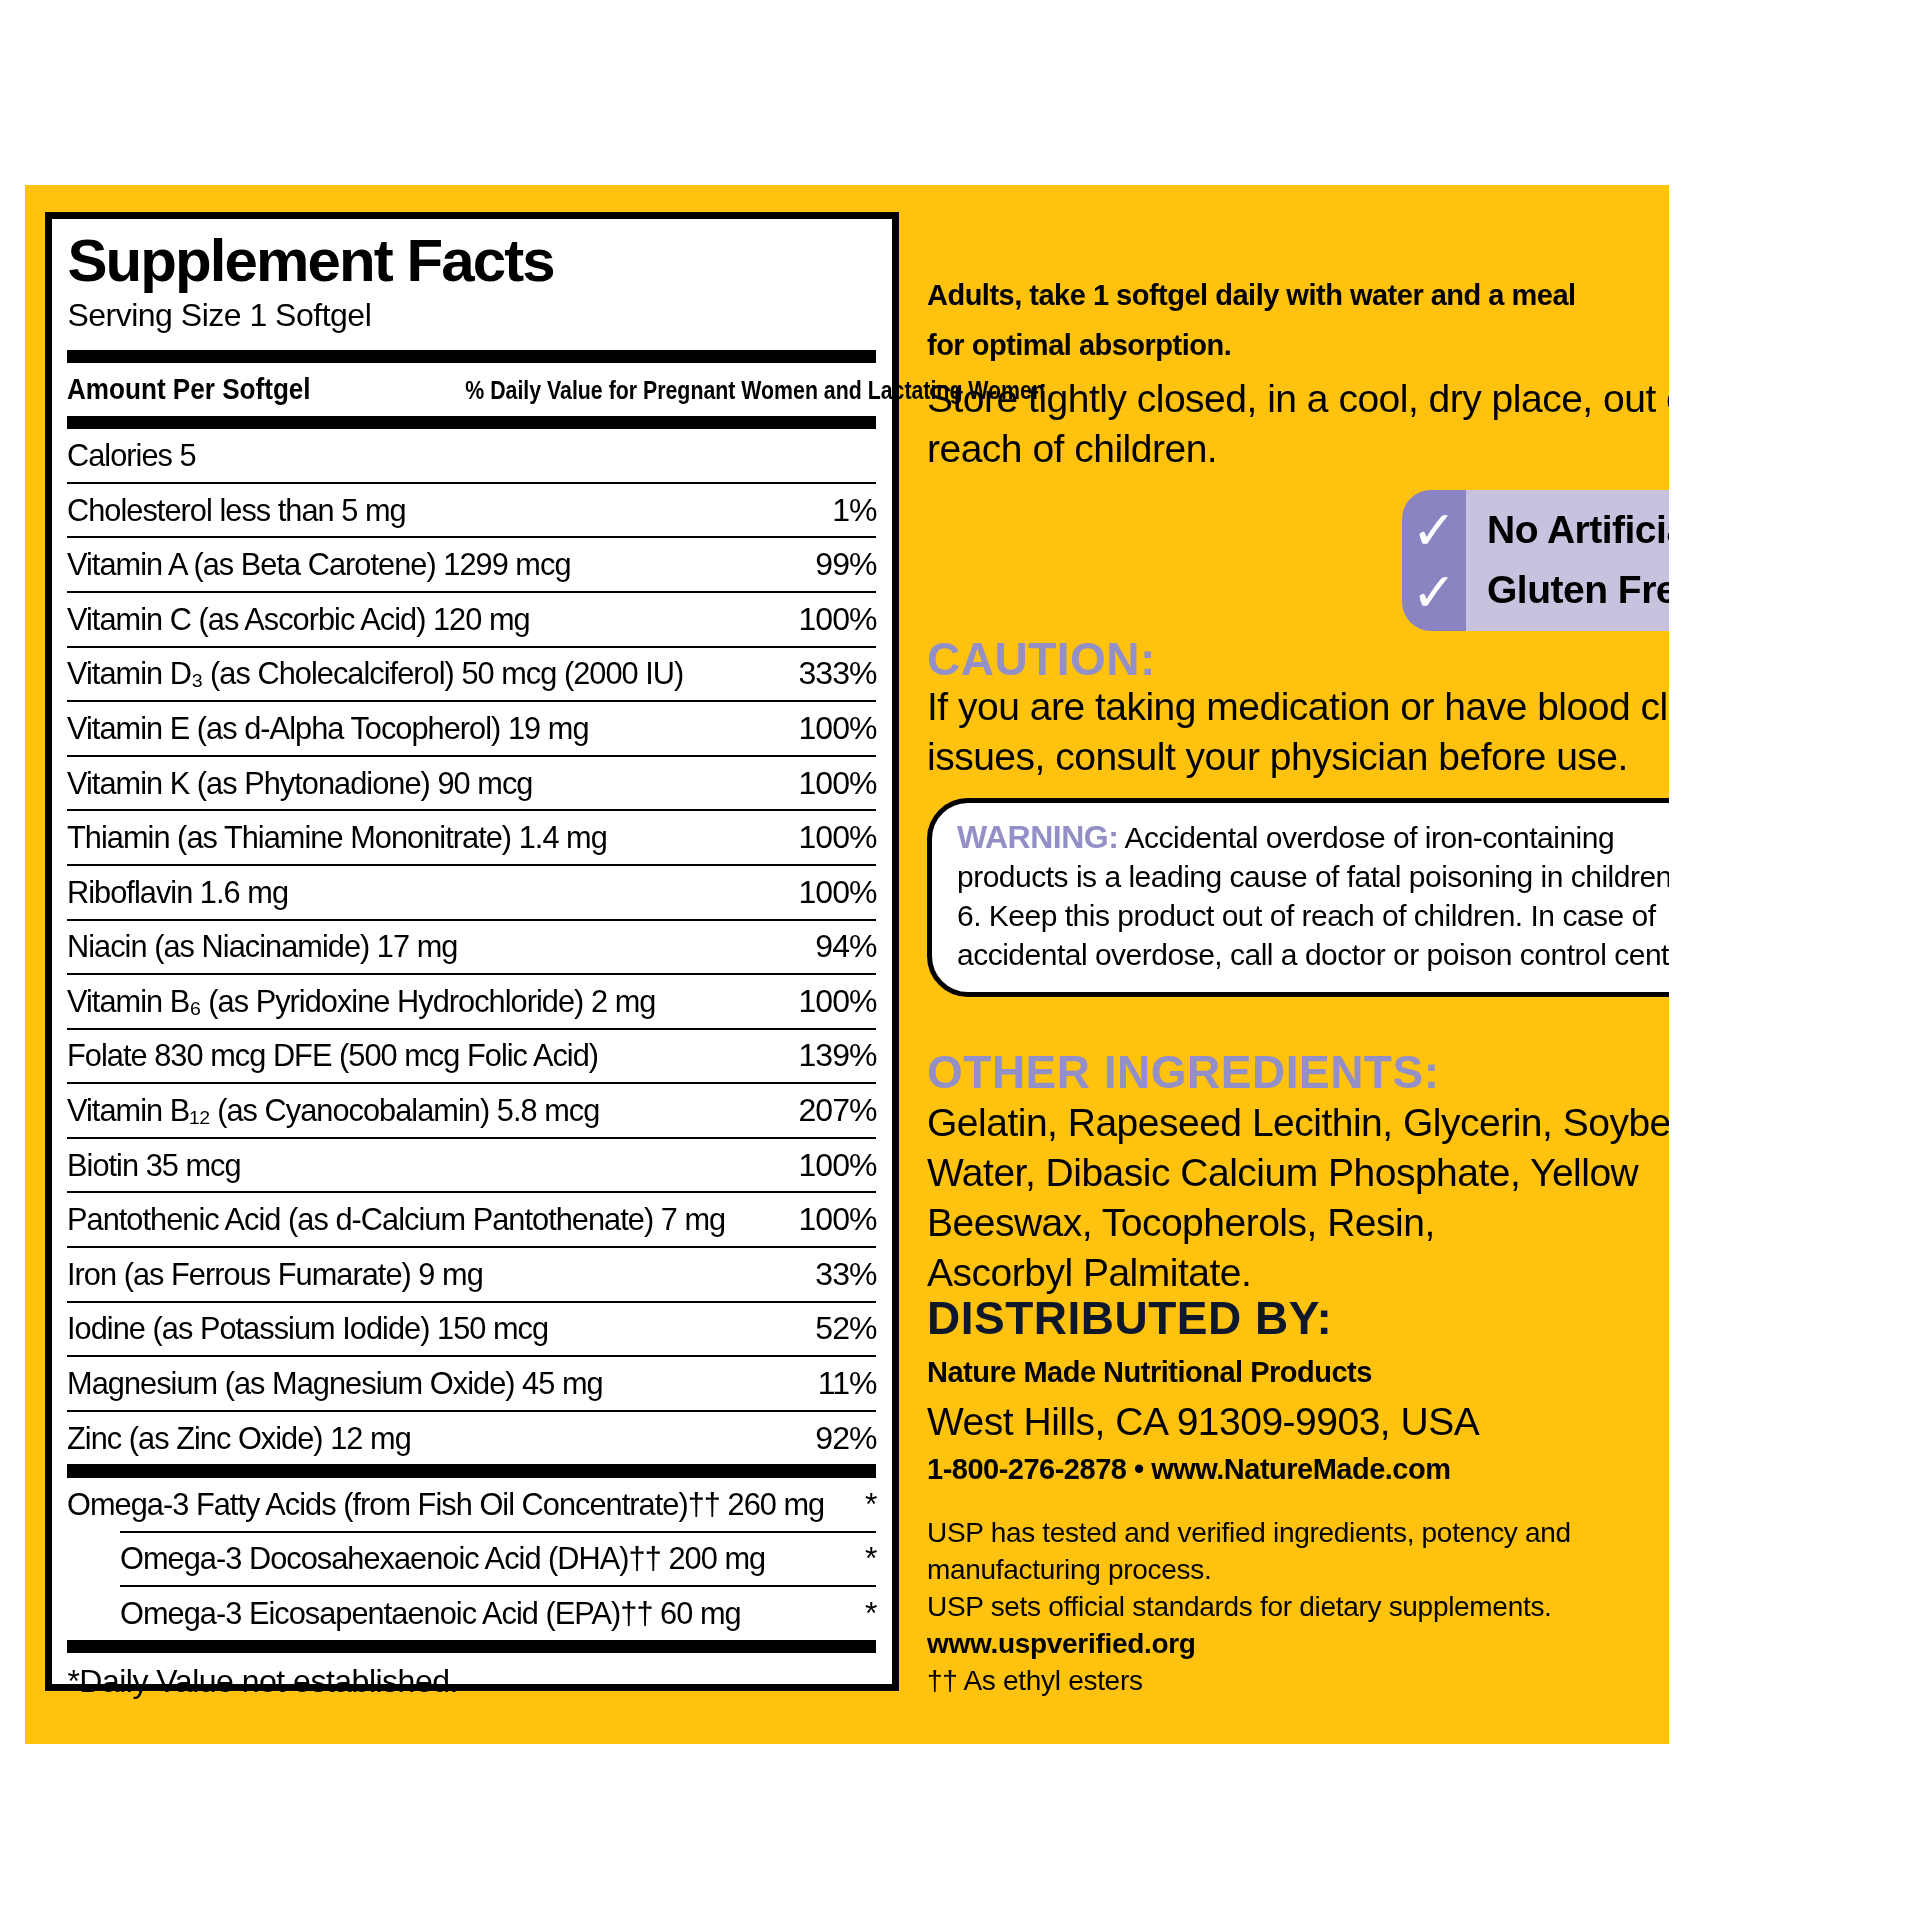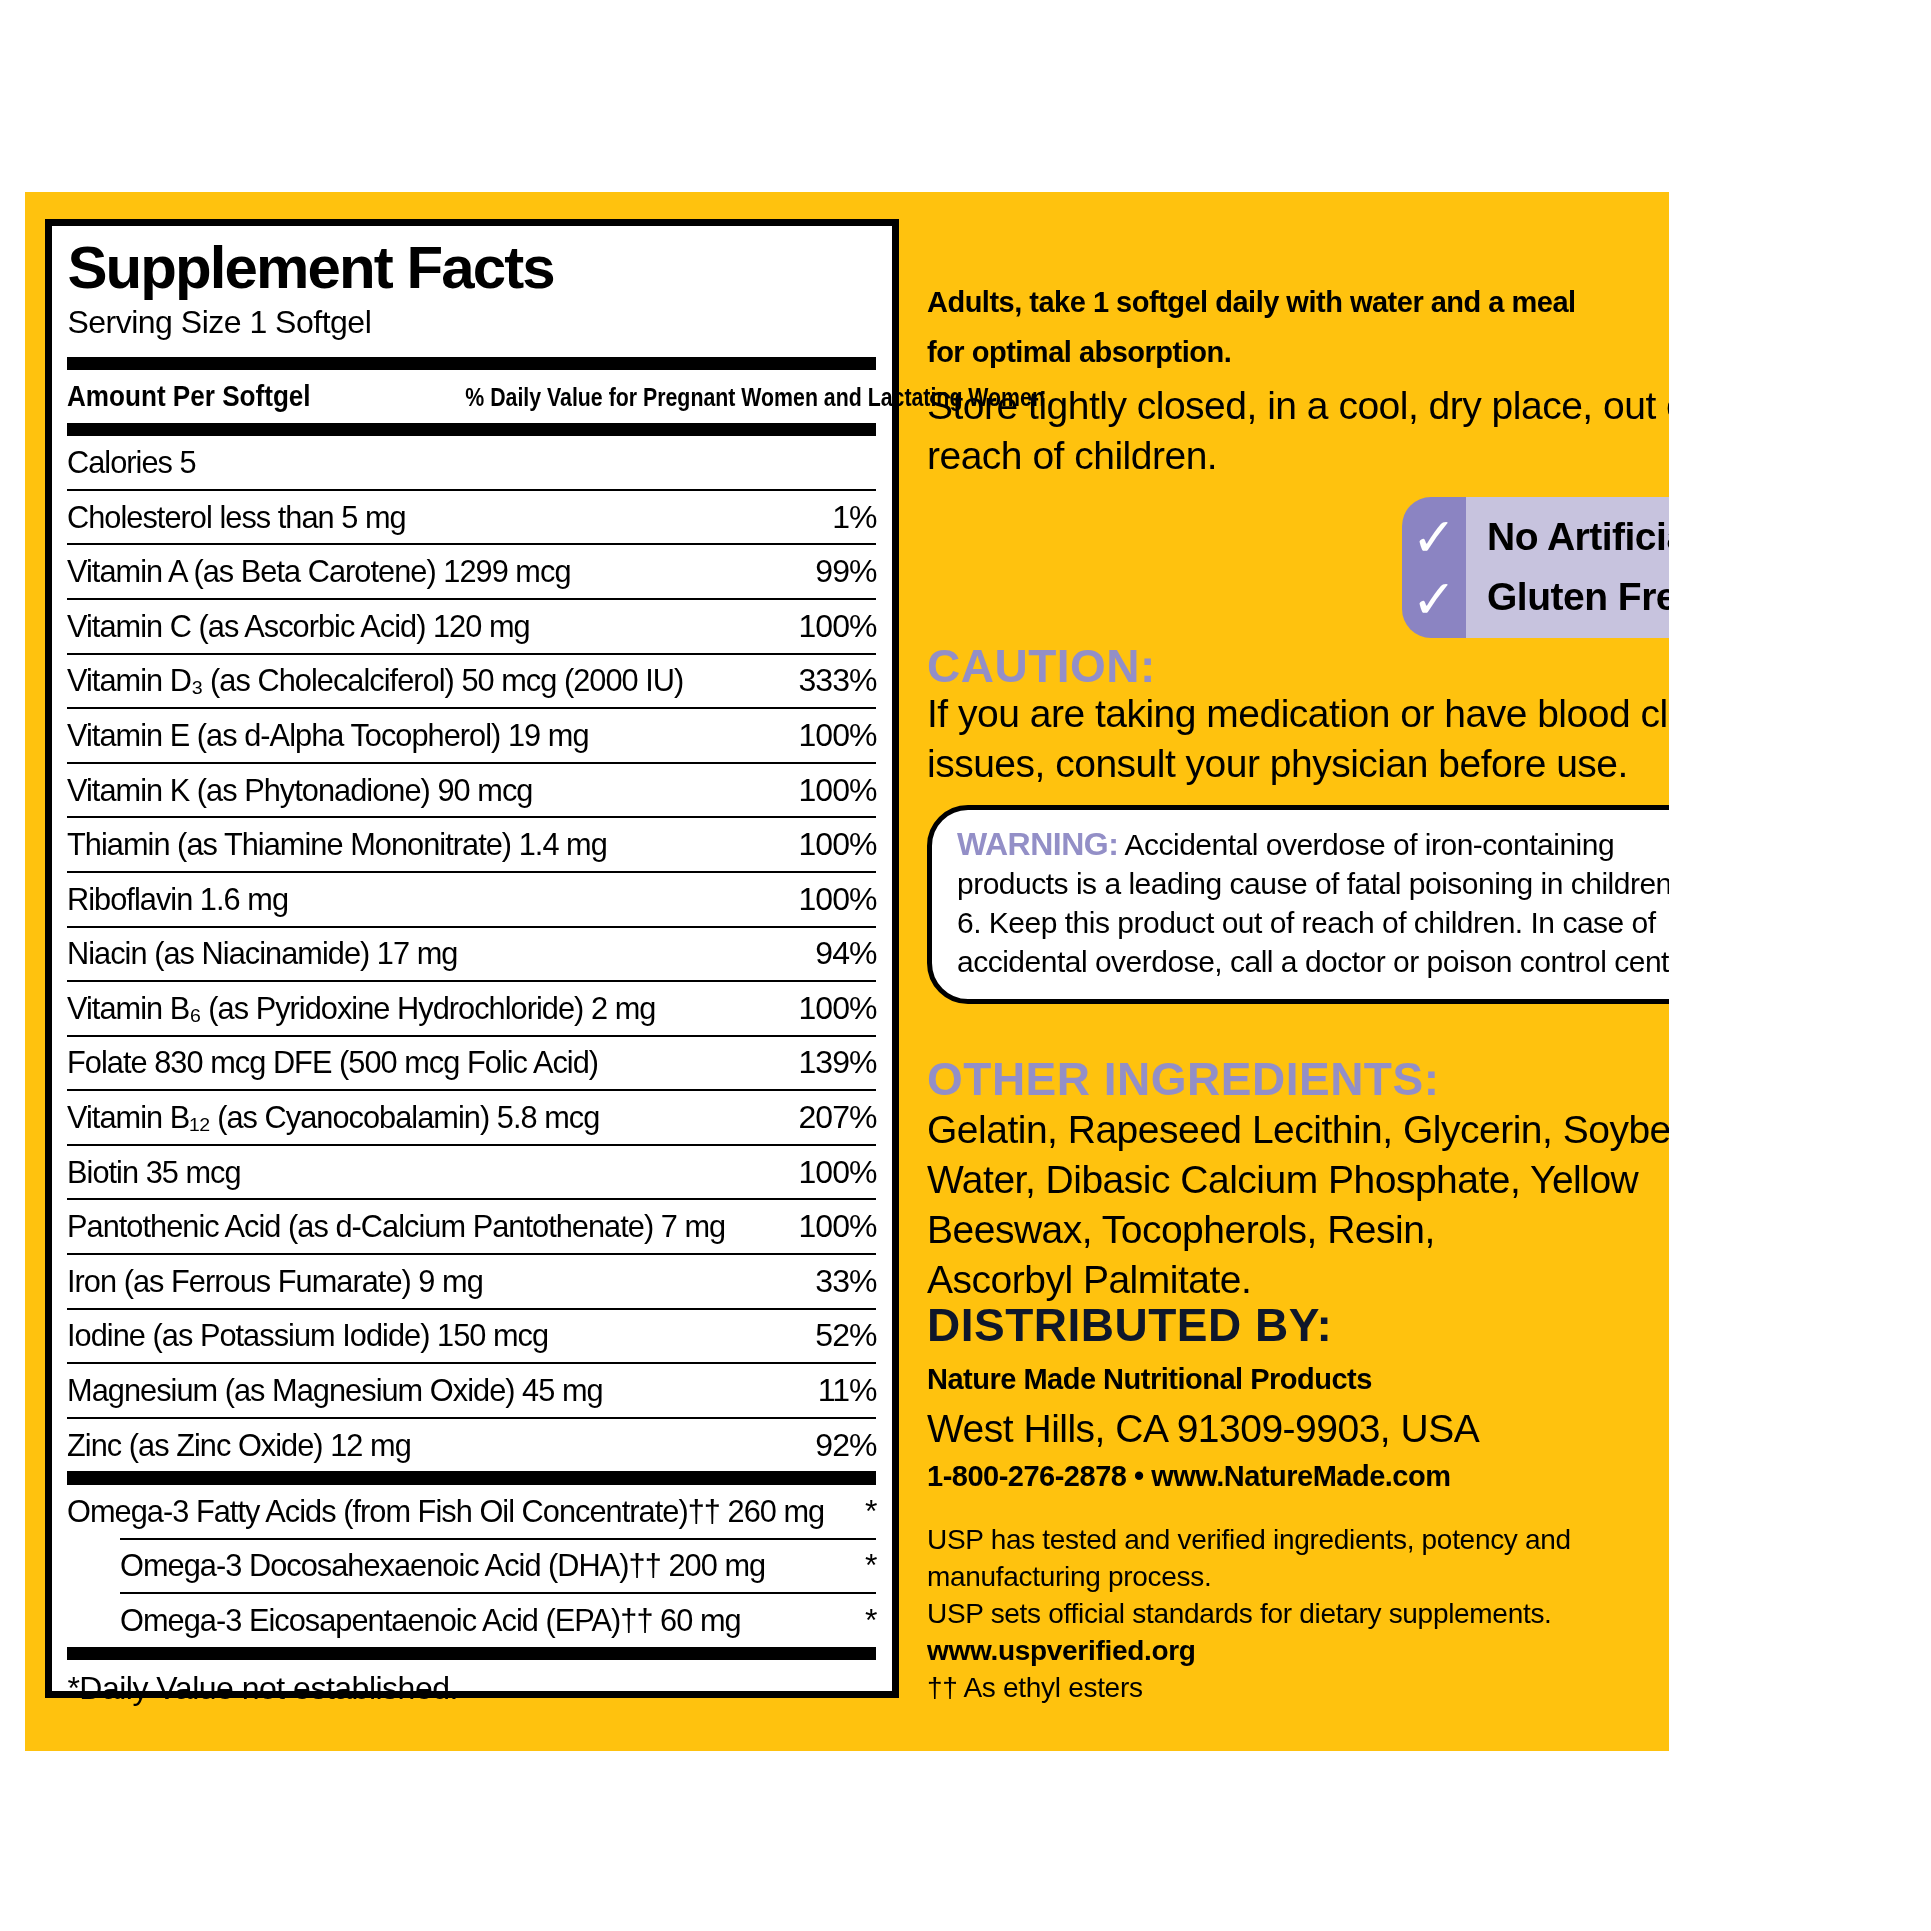--- a/index.html
+++ b/index.html
@@ -1,21 +1,21 @@
 <!DOCTYPE html>
 <html><head>
 <meta charset="utf-8">
 <style>
   html,body{margin:0;padding:0;}
   body{
     width:1931px;height:1931px;position:relative;background:#ffffff;
     font-family:"Liberation Sans","DejaVu Sans",sans-serif;color:#000;
   }
   .label{
-    position:absolute;left:25px;top:192px;width:1644px;height:1559px;
+    position:absolute;left:25px;top:185px;width:1644px;height:1559px;
     background:#FFC20E;overflow:hidden;
   }
   
   .facts{
     position:absolute;left:20px;top:27px;width:809px;height:1461px;
     background:#fff;border:7.7px solid #000;padding:3.9px 15.4px 0 15.4px;
   }
   .facts-title{
     font-size:60px;font-weight:900;letter-spacing:-1.9px;line-height:68px;margin:3.9px 0 0 0;
   }

